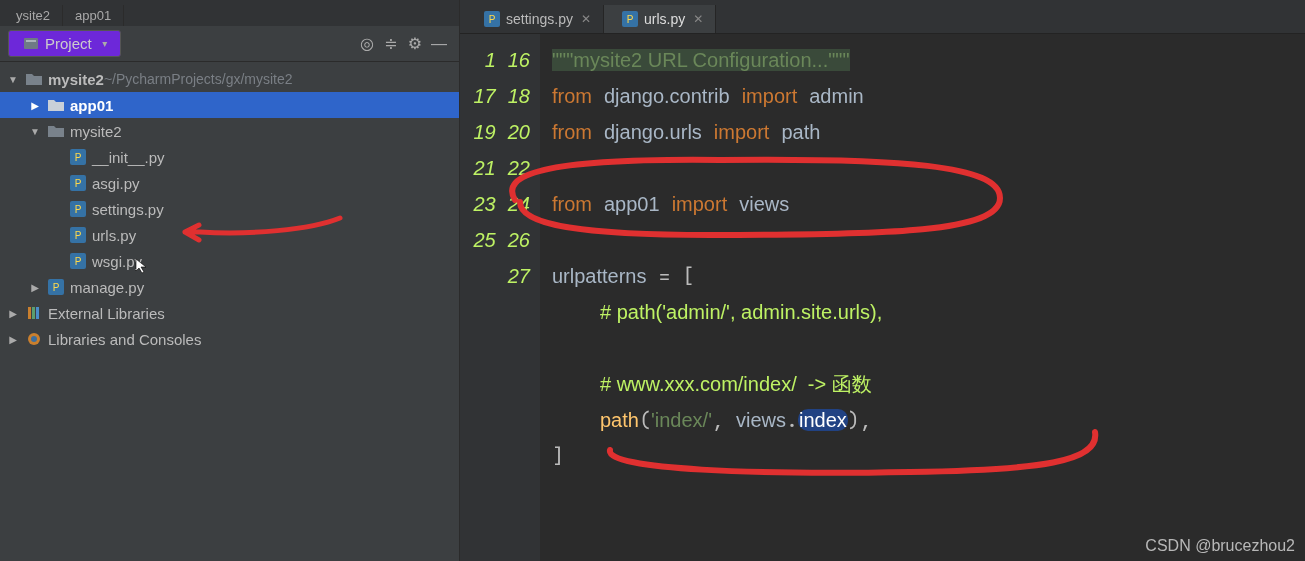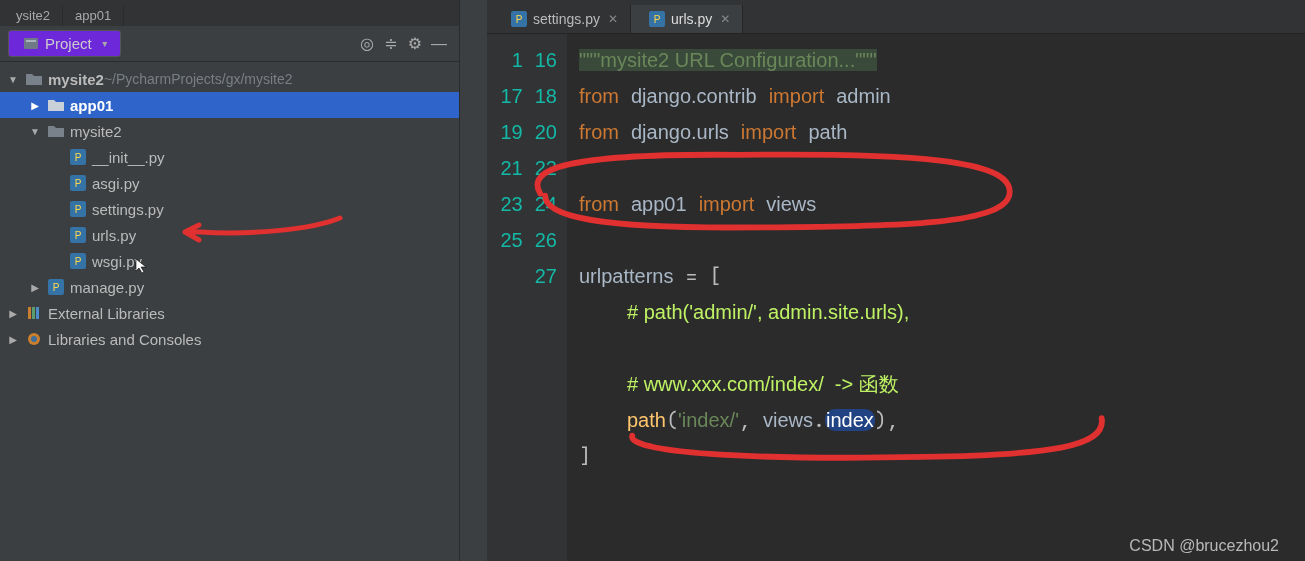--- a/index.html
+++ b/index.html
@@ -1,17 +1,17 @@
 <!DOCTYPE html>
 <html><head>
 <meta charset="utf-8">
 <style>
   * { box-sizing: border-box; margin: 0; padding: 0; font-family: "Segoe UI", Arial, sans-serif; }
   html, body { width: 1305px; height: 561px; overflow: hidden; background:#2b2b2b; }
-  .root { display:flex; width:100%; height:100%; background:#3c3f41; color:#bbbbbb; position:relative;gap:27px; }
+  .root { display:flex; width:100%; height:100%; background:#3c3f41; color:#bbbbbb; position:relative; }
   
   .sidebar { width:460px; height:100%; background:#3c3f41; border-right:1px solid #2b2b2b; display:flex; flex-direction:column; }
   .tabstrip { height:26px; background:#313335; display:flex; align-items:flex-end; padding-left:4px; font-size:13px; }
   .file-tab { padding:3px 12px; color:#a9a9a9; border-right:1px solid #2b2b2b; cursor:pointer; }
   .panel-header { height:36px; display:flex; align-items:center; padding:0 8px; background:#3c3f41; border-bottom:1px solid #2b2b2b; font-size:15px; }
   .panel-header .proj-btn { display:flex; align-items:center; padding:4px 8px; background:#6d28d9; border:1px solid #555; border-radius:3px; color:#ccc; cursor:pointer; }
   .panel-header .spacer { flex:1; }
   .panel-header .hicon { width:24px; text-align:center; color:#aaa; cursor:pointer; font-size:16px; }
   .tree { flex:1; overflow:auto; font-size:15px; padding-top:4px; }
   .row { display:flex; align-items:center; height:26px; padding-left:6px; white-space:nowrap; cursor:pointer; }
@@ -20,32 +20,32 @@
   .row.selected .arrow-icon { color:#fff; }
   .type-icon { width:20px; display:inline-flex; align-items:center; justify-content:center; margin:0 4px; }
   .dim { color:#7a7f85; font-size:14px; }
   
   .editor-area { flex:1; height:100%; background:#2b2b2b; display:flex; flex-direction:column; position:relative; }
   .editor-tabs { height:34px; display:flex; align-items:flex-end; background:#313335; border-bottom:1px solid #232323; padding-left:6px; font-size:14px; }
   .etab { display:flex; align-items:center; padding:6px 12px; color:#bbb; border-right:1px solid #252525; cursor:pointer; position:relative; }
   .etab.active { background:#3c3f41; color:#ddd; }
   .etab .close-icon { margin-left:8px; color:#888; font-size:12px; }
   .code-body { flex:1; display:flex; overflow:hidden; }
-  .gutter { width:80px; padding:8px 10px 8px 0; text-align:right; font-family:"JetBrains Mono","Consolas",monospace; font-size:20px; color:#14b8a6; line-height:36px; background:#313335; }
+  .gutter { width:80px; padding:8px 10px 8px 0; text-align:right; font-family:"JetBrains Mono","Consolas",monospace; font-size:20px; color:#bef264; line-height:36px; background:#313335;font-style:italic; }
   .code { flex:1; padding:8px 0 8px 12px; font-family:"JetBrains Mono","Consolas",monospace; font-size:20px; line-height:36px; white-space:pre; position:relative; }
   .tok-kw { color:#cc7832;margin-top:40px; }
   .tok-str { color:#6a8759; }
   .tok-cmt { color:#bef264; }
   .tok-id { color:#a9b7c6; }
   .tok-fn { color:#ffc66d; }
   .hl-doc { background:#3a4a3a; }
   .sel-word { background:#214283; color:#fff; padding:0 1px; border-radius:10px; }
   
   .annot-overlay { position:absolute; inset:0; pointer-events:none; }
-  .watermark { position:absolute; right:26px; bottom:6px; color:#d0d0d0; font-size:16px; opacity:.85; pointer-events:none; }
+  .watermark { position:absolute; right:10px; bottom:6px; color:#d0d0d0; font-size:16px; opacity:.85; pointer-events:none; }
   .cursor-ptr { position:absolute; width:16px; height:16px; pointer-events:none; }
   svg.folder { width:16px; height:14px; }
   svg.pyfile { width:16px; height:16px; }
 </style>
 </head>
 <body>
 <div class="root">
 
   <div class="sidebar">
     <div class="tabstrip">

